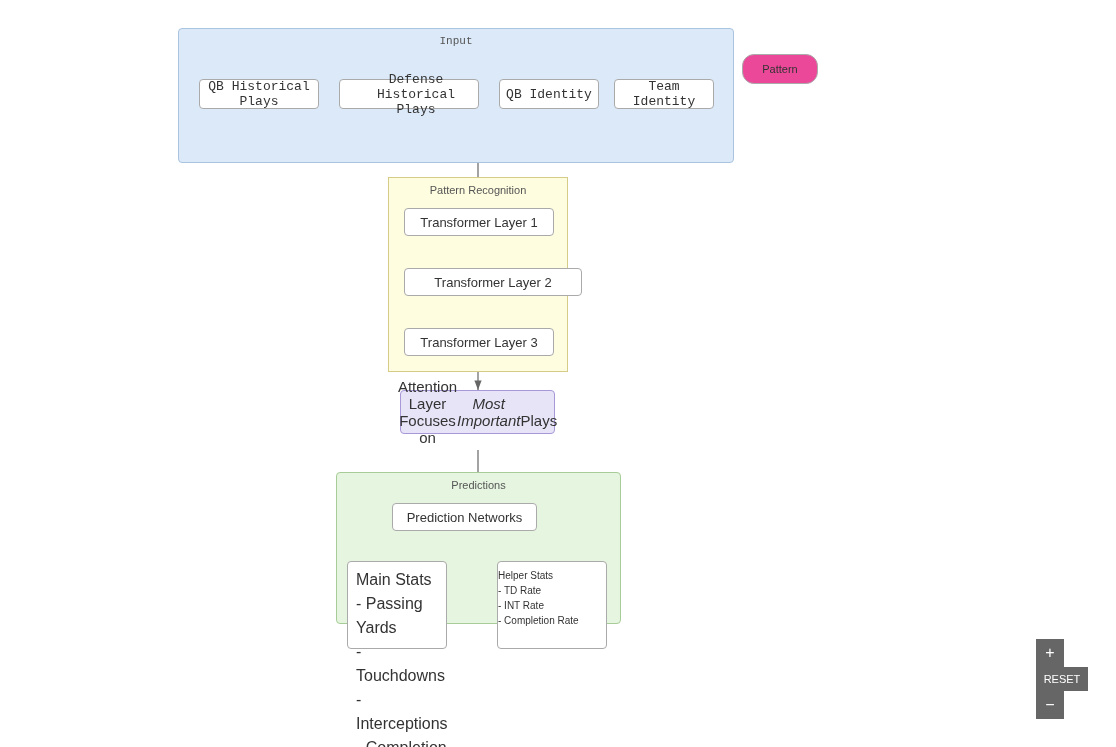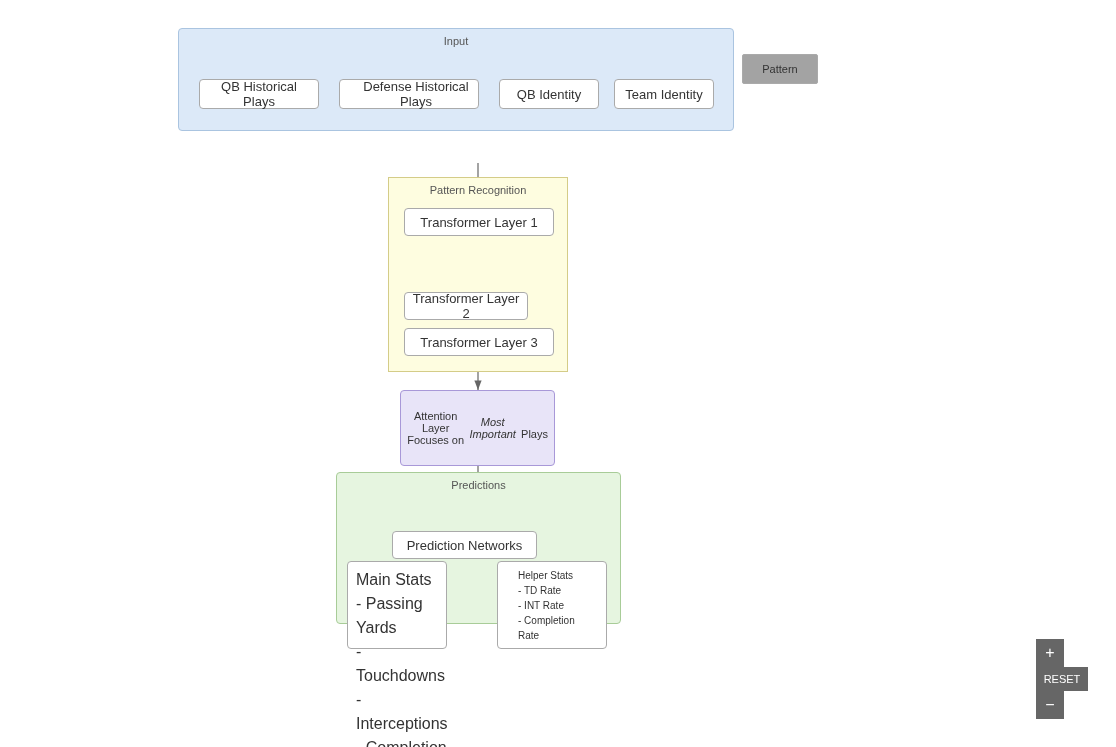--- a/index.html
+++ b/index.html
@@ -19,24 +19,25 @@
       width: 1116px;
       height: 747px;
     }
 
     
     .input-section {
       position: absolute;
       top: 28px;
       left: 178px;
       width: 556px;
-      height: 103px;
+      height: 135px;
       background: #dce9f8;
       border: 1px solid #aac4e0;
       border-radius: 4px;
+      font-family: Liberation Mono, monospace;
     }
 
     .section-label {
       position: absolute;
       top: 6px;
       left: 50%;
       transform: translateX(-50%);
       font-size: 11px;
       color: #555;
       white-space: nowrap;
@@ -91,23 +92,23 @@
       height: 28px;
     }
 
     
     .box-pattern {
       position: absolute;
       top: 54px;
       left: 742px;
       width: 76px;
       height: 30px;
-      background: #a3a3a3;
+      background: #ec4899;
       border: 1px solid #aaaaaa;
-      border-radius: 2px;
+      border-radius: 12px;
       display: flex;
       align-items: center;
       justify-content: center;
       font-size: 11px;
       color: #333;
     }
 
     
     .pattern-section {
       position: absolute;
@@ -122,46 +123,45 @@
 
     .box-transformer1 {
       top: 30px;
       left: 15px;
       width: 150px;
       height: 28px;
     }
     .box-transformer2 {
       top: 90px;
       left: 15px;
-      width: 124px;
-      height: 28px;
-      margin-top: 24px;
+      width: 178px;
+      height: 28px;
     }
     .box-transformer3 {
       top: 150px;
       left: 15px;
       width: 150px;
       height: 28px;
     }
 
     
     .box-attention {
       position: absolute;
       top: 390px;
       left: 400px;
       width: 155px;
-      height: 76px;
+      height: 44px;
       background: #e8e4f8;
       border: 1px solid #a898d8;
       border-radius: 4px;
       display: flex;
       align-items: center;
       justify-content: center;
       text-align: center;
-      font-size: 11px;
+      font-size: 15px;
       color: #333;
       padding: 4px 6px;
     }
 
     
     .predictions-section {
       position: absolute;
       top: 472px;
       left: 336px;
       width: 285px;
@@ -169,21 +169,20 @@
       background: #e6f5e0;
       border: 1px solid #a8cc98;
       border-radius: 4px;
     }
 
     .box-pred-networks {
       top: 30px;
       left: 55px;
       width: 145px;
       height: 28px;
-      margin-top: 28px;
     }
 
     .box-main-stats {
       top: 88px;
       left: 10px;
       width: 100px;
       height: 88px;
       font-size: 16px;
       align-items: flex-start;
       justify-content: flex-start;
@@ -194,21 +193,21 @@
 
     .box-helper-stats {
       top: 88px;
       left: 160px;
       width: 110px;
       height: 88px;
       font-size: 10px;
       align-items: flex-start;
       justify-content: flex-start;
       text-align: left;
-      padding: 6px 20px;
+      padding: 6px 0;
       line-height: 1.5;
     }
 
     
     .zoom-controls {
       position: absolute;
       bottom: 28px;
       right: 28px;
       display: flex;
       flex-direction: column;

